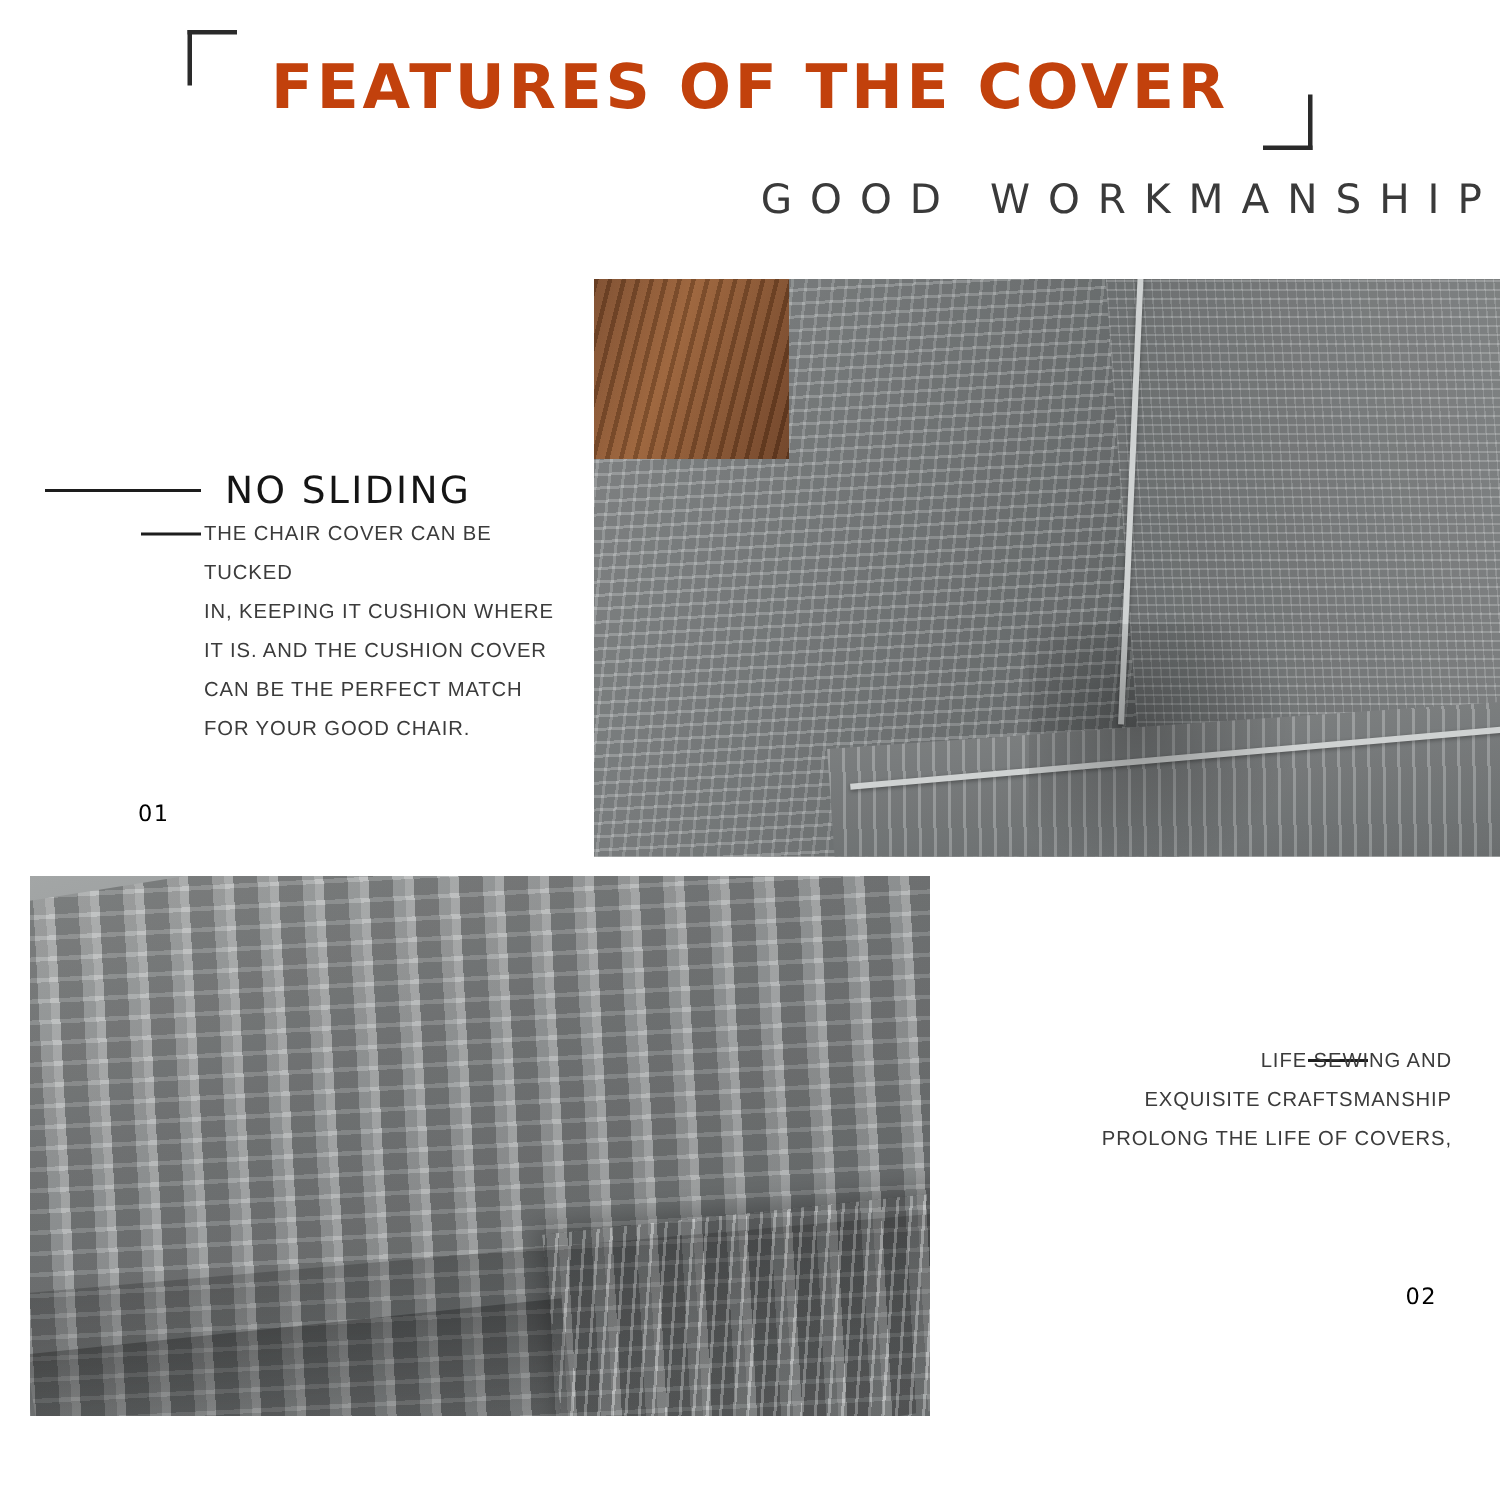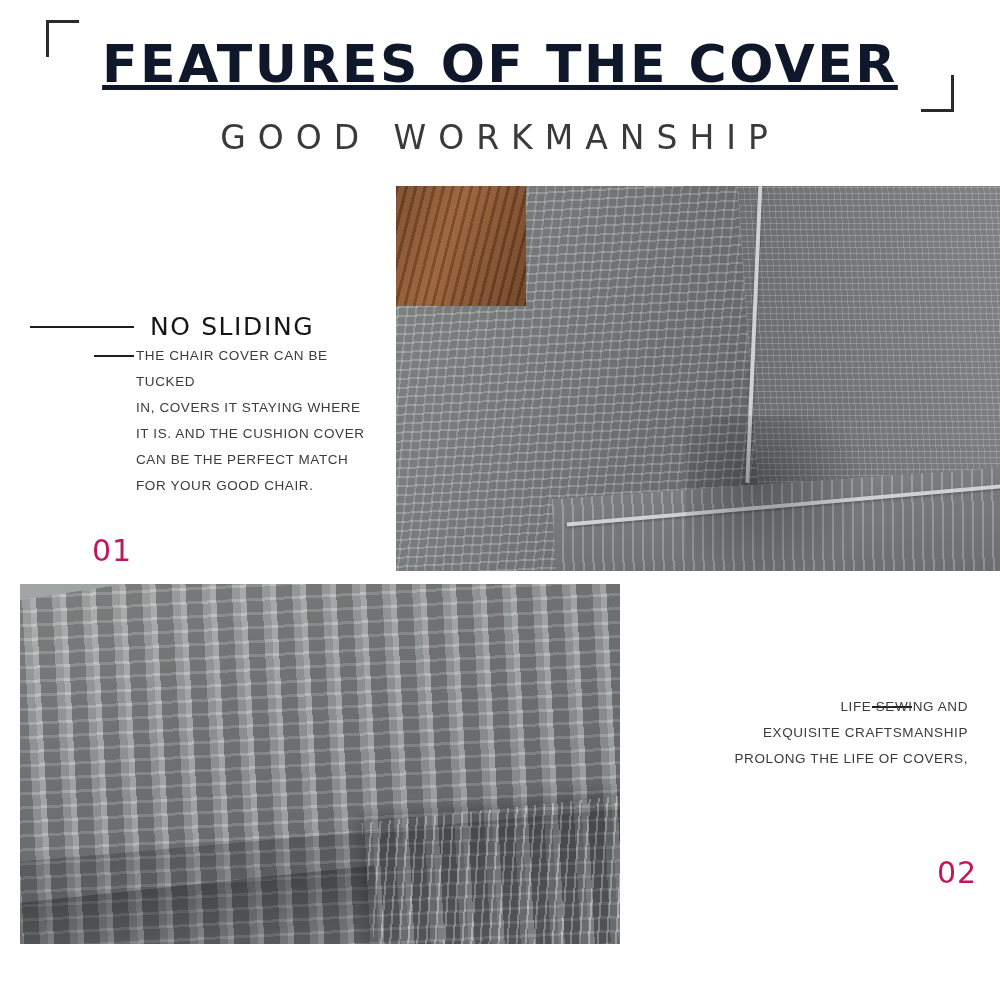--- a/index.html
+++ b/index.html
@@ -27,27 +27,26 @@
   .title-wrap {
     position: absolute;
     left: 0;
     top: 34px;
     width: 1000px;
     text-align: center;
   }
   .main-title {
     display: inline-block;
     position: relative;
-    font-size: 52px;
+    font-size: 41px;
     letter-spacing: 2.5px;
     font-weight: bold;
-    color: #0f172a;
+    color: #c2410c;
     font-family: "DejaVu Sans", sans-serif;
     padding: 0 14px;
-    text-decoration: underline;
   }
   .bracket {
     position: absolute;
     width: 30px;
     height: 34px;
     border-color: #2a2a2a;
     border-style: solid;
   }
   .bracket.left {
     left: -42px;
@@ -57,22 +56,22 @@
   .bracket.right {
     right: -42px;
     bottom: -18px;
     border-width: 0 3px 3px 0;
   }
   .sub-title {
     position: absolute;
     left: 0;
     top: 118px;
     width: 1000px;
-    text-align: center;
-    font-size: 33px;
+    text-align: right;
+    font-size: 27px;
     letter-spacing: 12px;
     color: #3a3a3a;
     font-family: "DejaVu Sans", sans-serif;
   }
 
   
   .photo {
     position: absolute;
     overflow: hidden;
     background: #8e9192;
@@ -254,23 +253,23 @@
     line-height: 26px;
     letter-spacing: .6px;
     color: #3b3b3b;
     font-family: Liberation Sans, sans-serif;
   }
   .block-1 .body-text { padding-left: 106px; margin-top: -14px; }
   .block-2 .body-text { padding-right: 8px; margin-top: -14px; }
 
   .number {
     position: absolute;
-    font-size: 30px;
+    font-size: 15px;
     letter-spacing: 1px;
-    color: #be185d;
+    color: #000000;
     font-family: "DejaVu Sans", sans-serif;
   }
   .num-1 { left: 92px; top: 533px; }
   .num-2 { left: 916px; top: 855px; margin-left: 21px; }
 </style>
 </head>
 <body>
 
 <div class="header">
   <div class="title-wrap">
@@ -302,21 +301,21 @@
 <div class="block block-1">
   <div class="head-row">
     <span class="rule"></span>
     <span class="feature-title">NO SLIDING</span>
   </div>
   <div class="short-row">
     <span class="rule short"></span>
   </div>
   <div class="body-text">
     <div>THE CHAIR COVER CAN BE TUCKED</div>
-    <div>IN, COVERS IT STAYING WHERE</div>
+    <div>IN, KEEPING IT CUSHION WHERE</div>
     <div>IT IS. AND THE CUSHION COVER</div>
     <div>CAN BE THE PERFECT MATCH</div>
     <div>FOR YOUR GOOD CHAIR.</div>
   </div>
 </div>
 <div class="number num-1">01</div>
 
 <div class="photo photo-2">
   <div class="p2-base"></div>
   <div class="p2-ruffle"></div>

